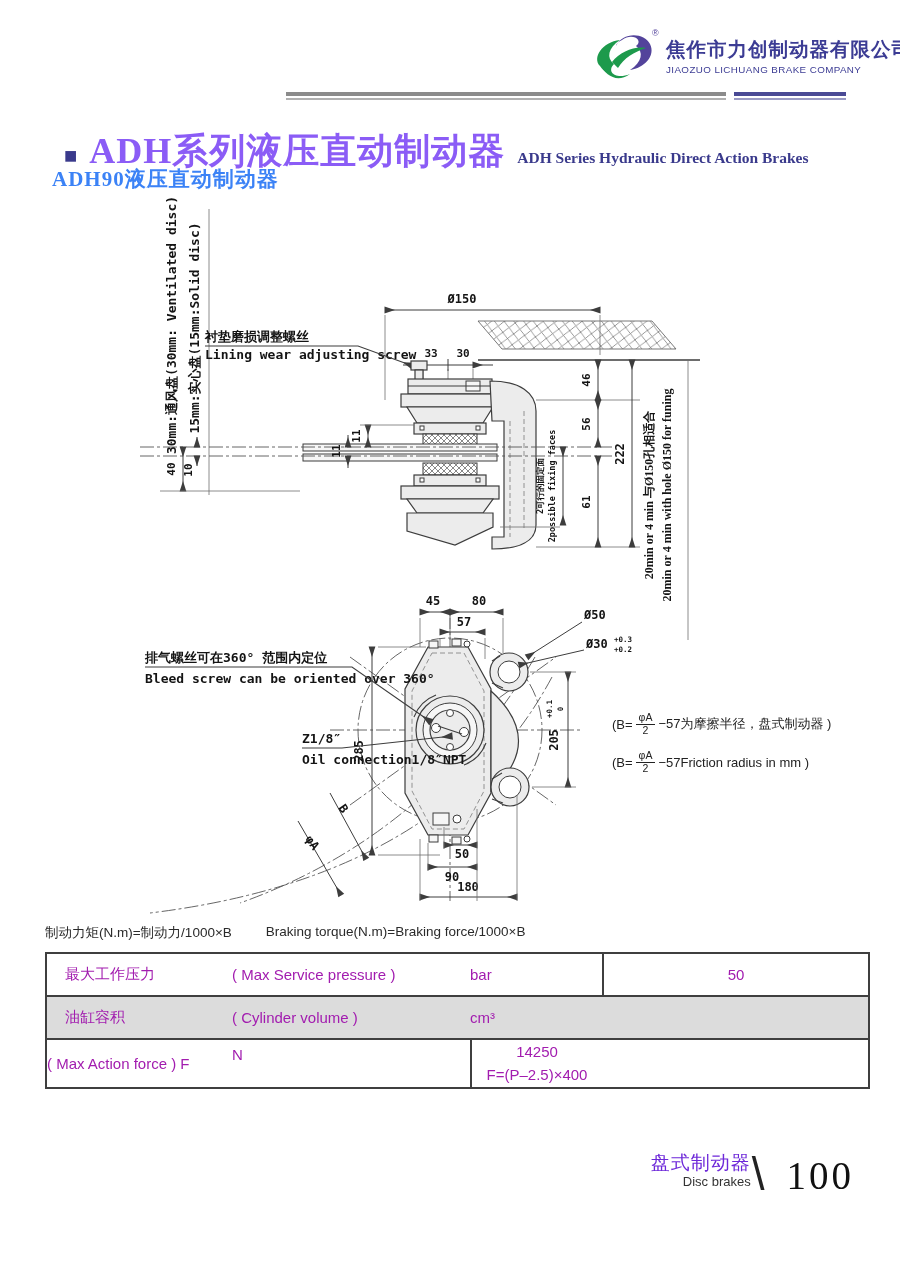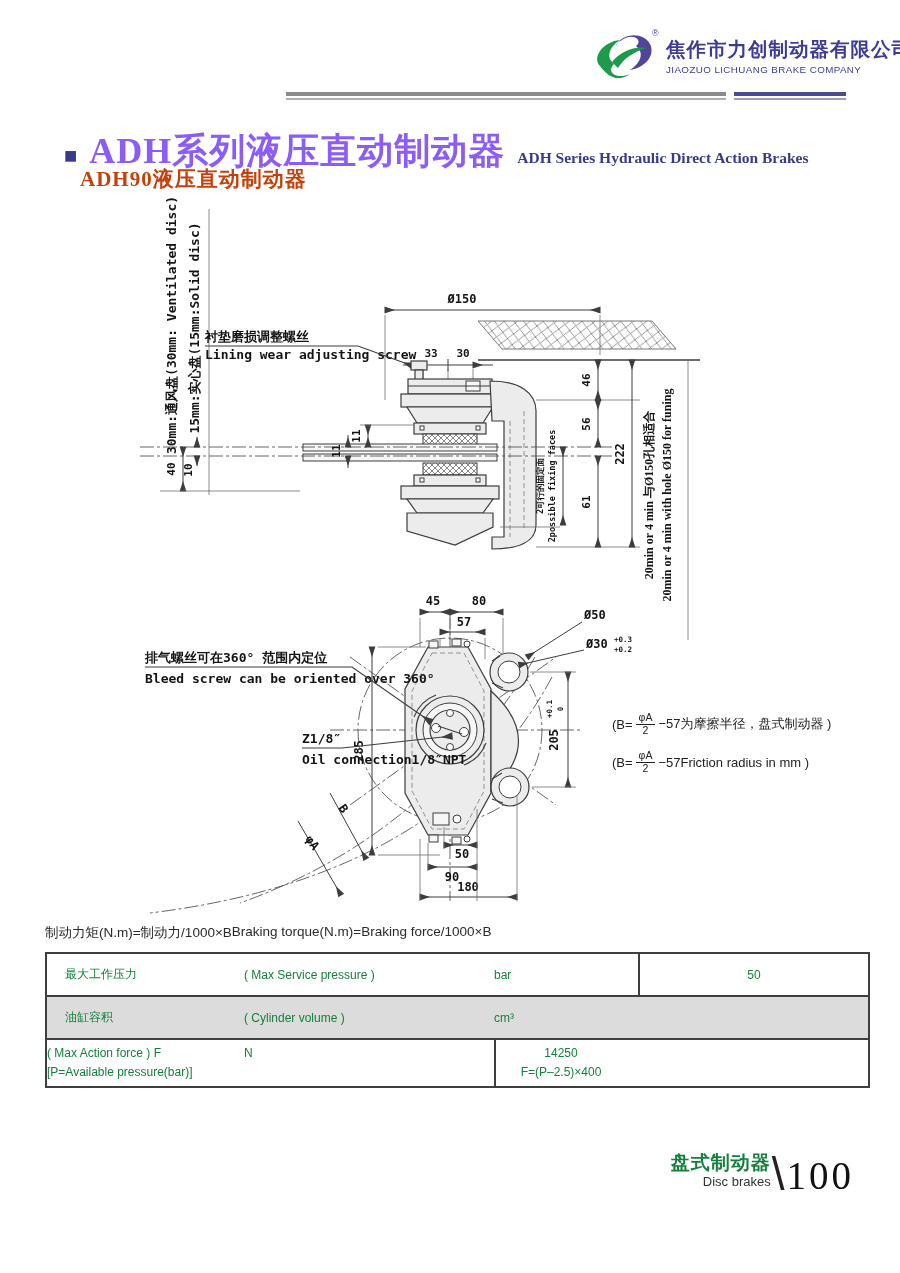--- a/index.html
+++ b/index.html
@@ -15,22 +15,22 @@
   .hdr-bar-gray{position:absolute;left:286px;top:92px;width:440px;height:4px;background:#8b8b8b;}
   .hdr-bar-gray2{position:absolute;left:286px;top:98px;width:440px;height:2px;background:#b0b0b0;}
   .hdr-bar-purple{position:absolute;left:734px;top:92px;width:112px;height:4px;background:#4a4a95;}
   .hdr-bar-purple2{position:absolute;left:734px;top:98px;width:112px;height:2px;background:#9a9ac4;}
 
   
   .title-row{position:absolute;left:64px;top:127px;display:flex;align-items:baseline;gap:12px;white-space:nowrap;}
   .title-square{color:#3a3a8c;font-size:22px;line-height:1;}
   .title-cn{font-family:"Liberation Serif",serif;font-weight:bold;font-size:36px;color:#8b5cf6;letter-spacing:1px;}
   .title-en{font-family:"Liberation Serif",serif;font-weight:bold;font-size:15.5px;color:#3a3a8c;}
-  .subtitle{position:absolute;left:80px;top:165px;font-family:"Liberation Serif",serif;
-            font-weight:bold;font-size:21px;color:#c2410c;letter-spacing:1px;}
+  .subtitle{position:absolute;left:52px;top:165px;font-family:"Liberation Serif",serif;
+            font-weight:bold;font-size:21px;color:#3b82f6;letter-spacing:1px;}
 
   
   .draw{position:absolute;left:0;top:195px;width:900px;height:735px;}
   .ol{fill:#ececec;stroke:#3d3d3d;stroke-width:1.2;}
   .ol2{fill:#f6f6f6;stroke:#3d3d3d;stroke-width:1;}
   .wh{fill:#ffffff;stroke:#3d3d3d;stroke-width:1;}
   .ln{stroke:#3d3d3d;stroke-width:1.1;fill:none;}
   .lnb{stroke:#3d3d3d;stroke-width:1.6;fill:none;}
   .thin{stroke:#707070;stroke-width:.8;fill:none;}
   .cl{stroke:#555;stroke-width:.9;fill:none;stroke-dasharray:14 3 3 3;}
@@ -44,40 +44,40 @@
   text.ser{font:bold 12px "Liberation Serif",serif;fill:#141414;}
 
   
   .formula{position:absolute;left:612px;display:flex;align-items:center;gap:3px;
            font-size:13px;color:#222;white-space:nowrap;}
   .formula .frac{display:inline-flex;flex-direction:column;align-items:center;font-size:10.5px;line-height:1.1;}
   .formula .frac .num{border-bottom:1px solid #222;padding:0 3px;}
   .f1{top:712px;} .f2{top:750px;}
 
   
-  .torque{position:absolute;left:45px;top:924px;display:flex;font-size:13.5px;color:#2a2a2a;white-space:nowrap;text-align:center;}
+  .torque{position:absolute;left:45px;top:924px;display:flex;gap:34px;font-size:13.5px;color:#2a2a2a;white-space:nowrap;text-align:center;}
 
   
   .spec-table{position:absolute;left:45px;top:952px;width:821px;border:2px solid #3f3f3f;background:#fff;}
   .srow{display:grid;grid-template-columns:185px 238px 132px 1fr;min-height:41px;
-        align-items:center;border-top:2px solid #3f3f3f;font-size:12px;color:#15803d;gap:12px;}
+        align-items:center;border-top:2px solid #3f3f3f;font-size:15px;color:#a21caf;}
   .srow:first-child{border-top:none;}
   .srow.shade{background:#dcdcdc;}
   .sc-cn{padding-left:18px;}
   .sc-val{border-left:2px solid #3f3f3f;align-self:stretch;display:flex;flex-direction:column;
           justify-content:center;text-align:center;}
   .two-line span{display:block;line-height:1.55;}
 
   
   .footer{position:absolute;right:46px;top:1150px;display:flex;align-items:flex-end;}
   .footer-cnblk{text-align:right;padding-bottom:6px;}
-  .footer-cn{font-weight:bold;font-size:19px;color:#15803d;letter-spacing:1px;}
+  .footer-cn{font-weight:normal;font-size:19px;color:#6d28d9;letter-spacing:1px;}
   .footer-en{font-size:13px;color:#333;margin-top:-2px;}
   .footer-slash{font-size:46px;font-weight:300;color:#222;line-height:.9;margin:0 2px 0 1px;}
-  .footer-num{font-family:"Liberation Serif",serif;font-size:39px;color:#111;letter-spacing:3px;line-height:1;}
+  .footer-num{font-family:"Liberation Serif",serif;font-size:39px;color:#111;letter-spacing:3px;line-height:1;margin-left:20px;}
 </style>
 </head>
 <body>
 
 <div class="page">
 
   <svg class="logo" viewBox="0 0 78 62">
     <path d="M14,42 C6,34 16,18 34,16 C22,24 20,34 28,40 C20,48 30,56 44,50 C30,60 20,50 14,42 Z" fill="#1d9a4c"></path>
     <path d="M30,22 C36,8 58,8 64,20 C70,32 58,44 44,46 C56,38 58,28 50,22 C58,16 46,8 36,16 C32,18 30,20 30,22 Z" fill="#53439b"></path>
     <path d="M26,38 C34,28 48,22 60,24 C48,28 38,34 32,44 Z" fill="#1d9a4c"></path>
@@ -313,21 +313,20 @@
       <div class="sc-val">50</div>
     </div>
     <div class="srow shade">
       <div class="sc-cn">油缸容积</div>
       <div class="sc-en">( Cylinder volume )</div>
       <div class="sc-unit">cm³</div>
     </div>
     <div class="srow" style="min-height:46px;">
       <div class="sc-en two-line">
         <span>( Max Action force ) F</span>
-        <span>[P=Available pressure(bar)]</span>
       </div>
       <div class="sc-unit" style="align-self:start;padding-top:6px;">N</div>
       <div class="sc-val two-line">
         <span>14250</span>
         <span>F=(P–2.5)×400</span>
       </div>
     </div>
   </div>
 
   <div class="footer">

